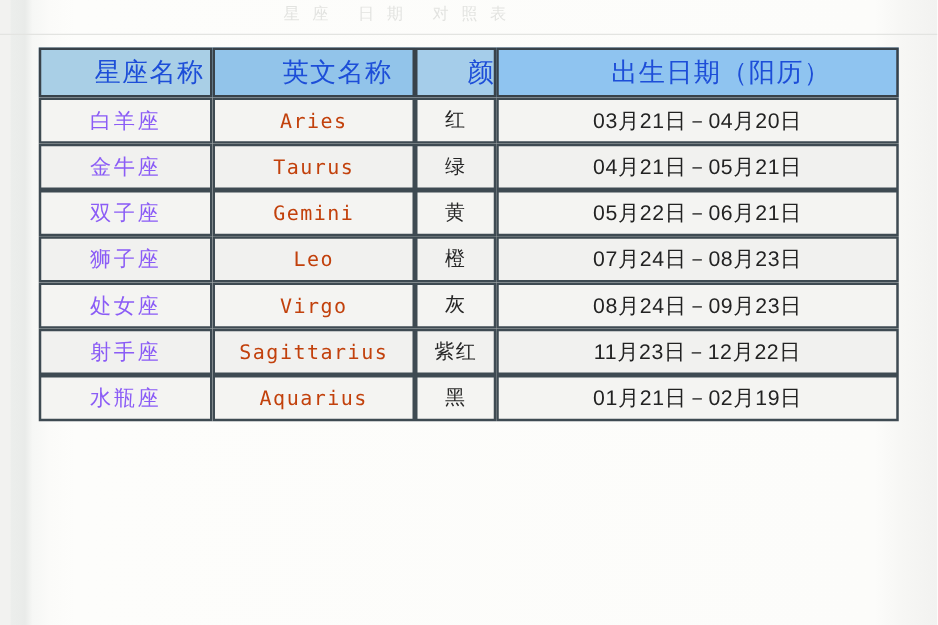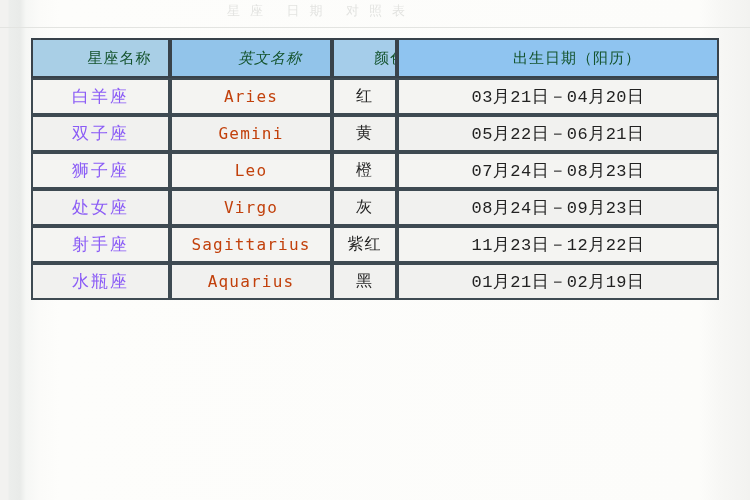--- a/index.html
+++ b/index.html
@@ -80,28 +80,28 @@
 
   
   col.c1 { width: 139px; }
   col.c2 { width: 162px; }
   col.c3 { width: 65px;  }
   col.c4 { width: 322px; }
 
   
   #zodiac-table thead th {
     height: 40px;
-    color: #14532d;
-    font-size: 15px;
+    color: #1d4ed8;
+    font-size: 21px;
     letter-spacing: 1px;
     border-color: #38424a;
     padding-left: 40px;
   }
   th.h1 { background: #a9cfe6; }
-  th.h2 { background: #92c4ea; font-style: italic; }
+  th.h2 { background: #92c4ea; }
   th.h3 { background: #a5cdea; }
   th.h4 { background: #8fc4f0; }
 
   
   td.cn {
     font-size: 17px;
     color: #8b5cf6;
     letter-spacing: 2px;
     font-family: "DejaVu Sans", sans-serif;
   }
@@ -114,21 +114,21 @@
   td.color {
     font-size: 16px;
     color: #262626;
     letter-spacing: 1px;
     font-family: "DejaVu Sans", sans-serif;
   }
   td.date {
     font-size: 17px;
     color: #222222;
     letter-spacing: 0.5px;
-    font-family: Liberation Mono, monospace;
+    font-family: Liberation Sans, sans-serif;
   }
 
   
   #zodiac-table tbody tr:nth-child(odd) td { background: #f4f4f2; }
   #zodiac-table tbody tr:nth-child(even) td { background: #f1f1ef; }
 </style>
 </head>
 <body>
 
 <div id="page">
@@ -155,20 +155,26 @@
       </tr>
     </thead>
     <tbody id="tbody">
         <tr>
           <td class="cn">白羊座</td>
           <td class="en">Aries</td>
           <td class="color">红</td>
           <td class="date">03月21日－04月20日</td>
         </tr>
         <tr>
+          <td class="cn">金牛座</td>
+          <td class="en">Taurus</td>
+          <td class="color">绿</td>
+          <td class="date">04月21日－05月21日</td>
+        </tr>
+        <tr>
           <td class="cn">双子座</td>
           <td class="en">Gemini</td>
           <td class="color">黄</td>
           <td class="date">05月22日－06月21日</td>
         </tr>
         <tr>
           <td class="cn">狮子座</td>
           <td class="en">Leo</td>
           <td class="color">橙</td>
           <td class="date">07月24日－08月23日</td>

